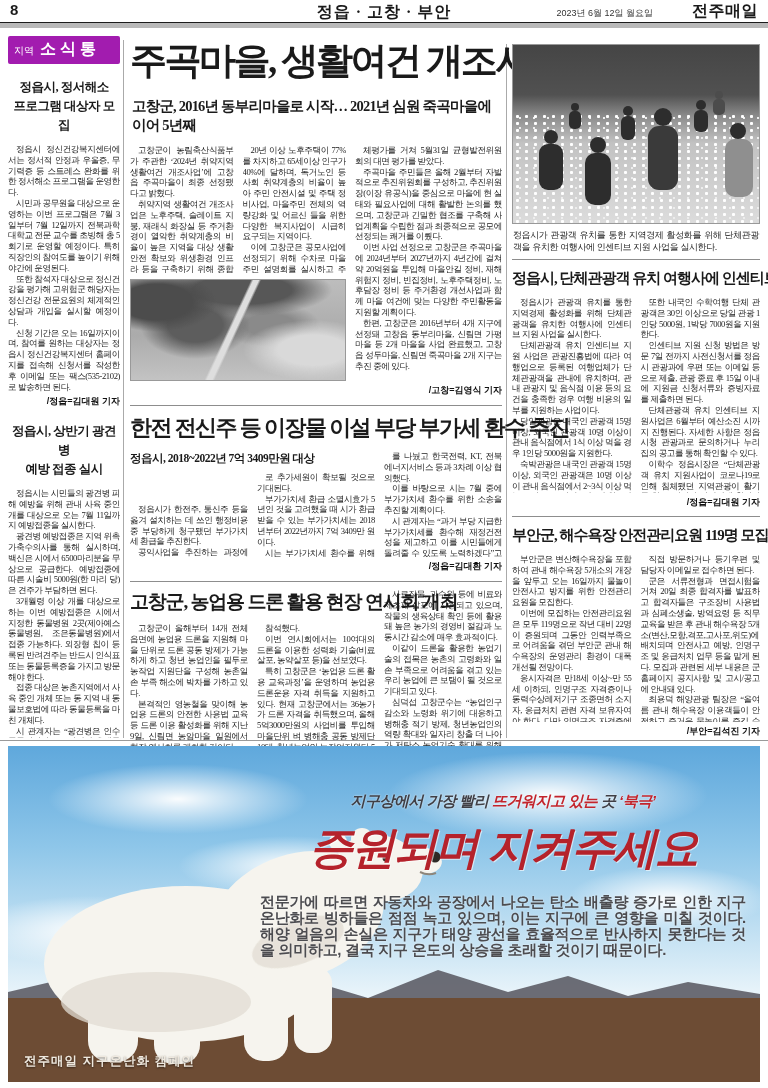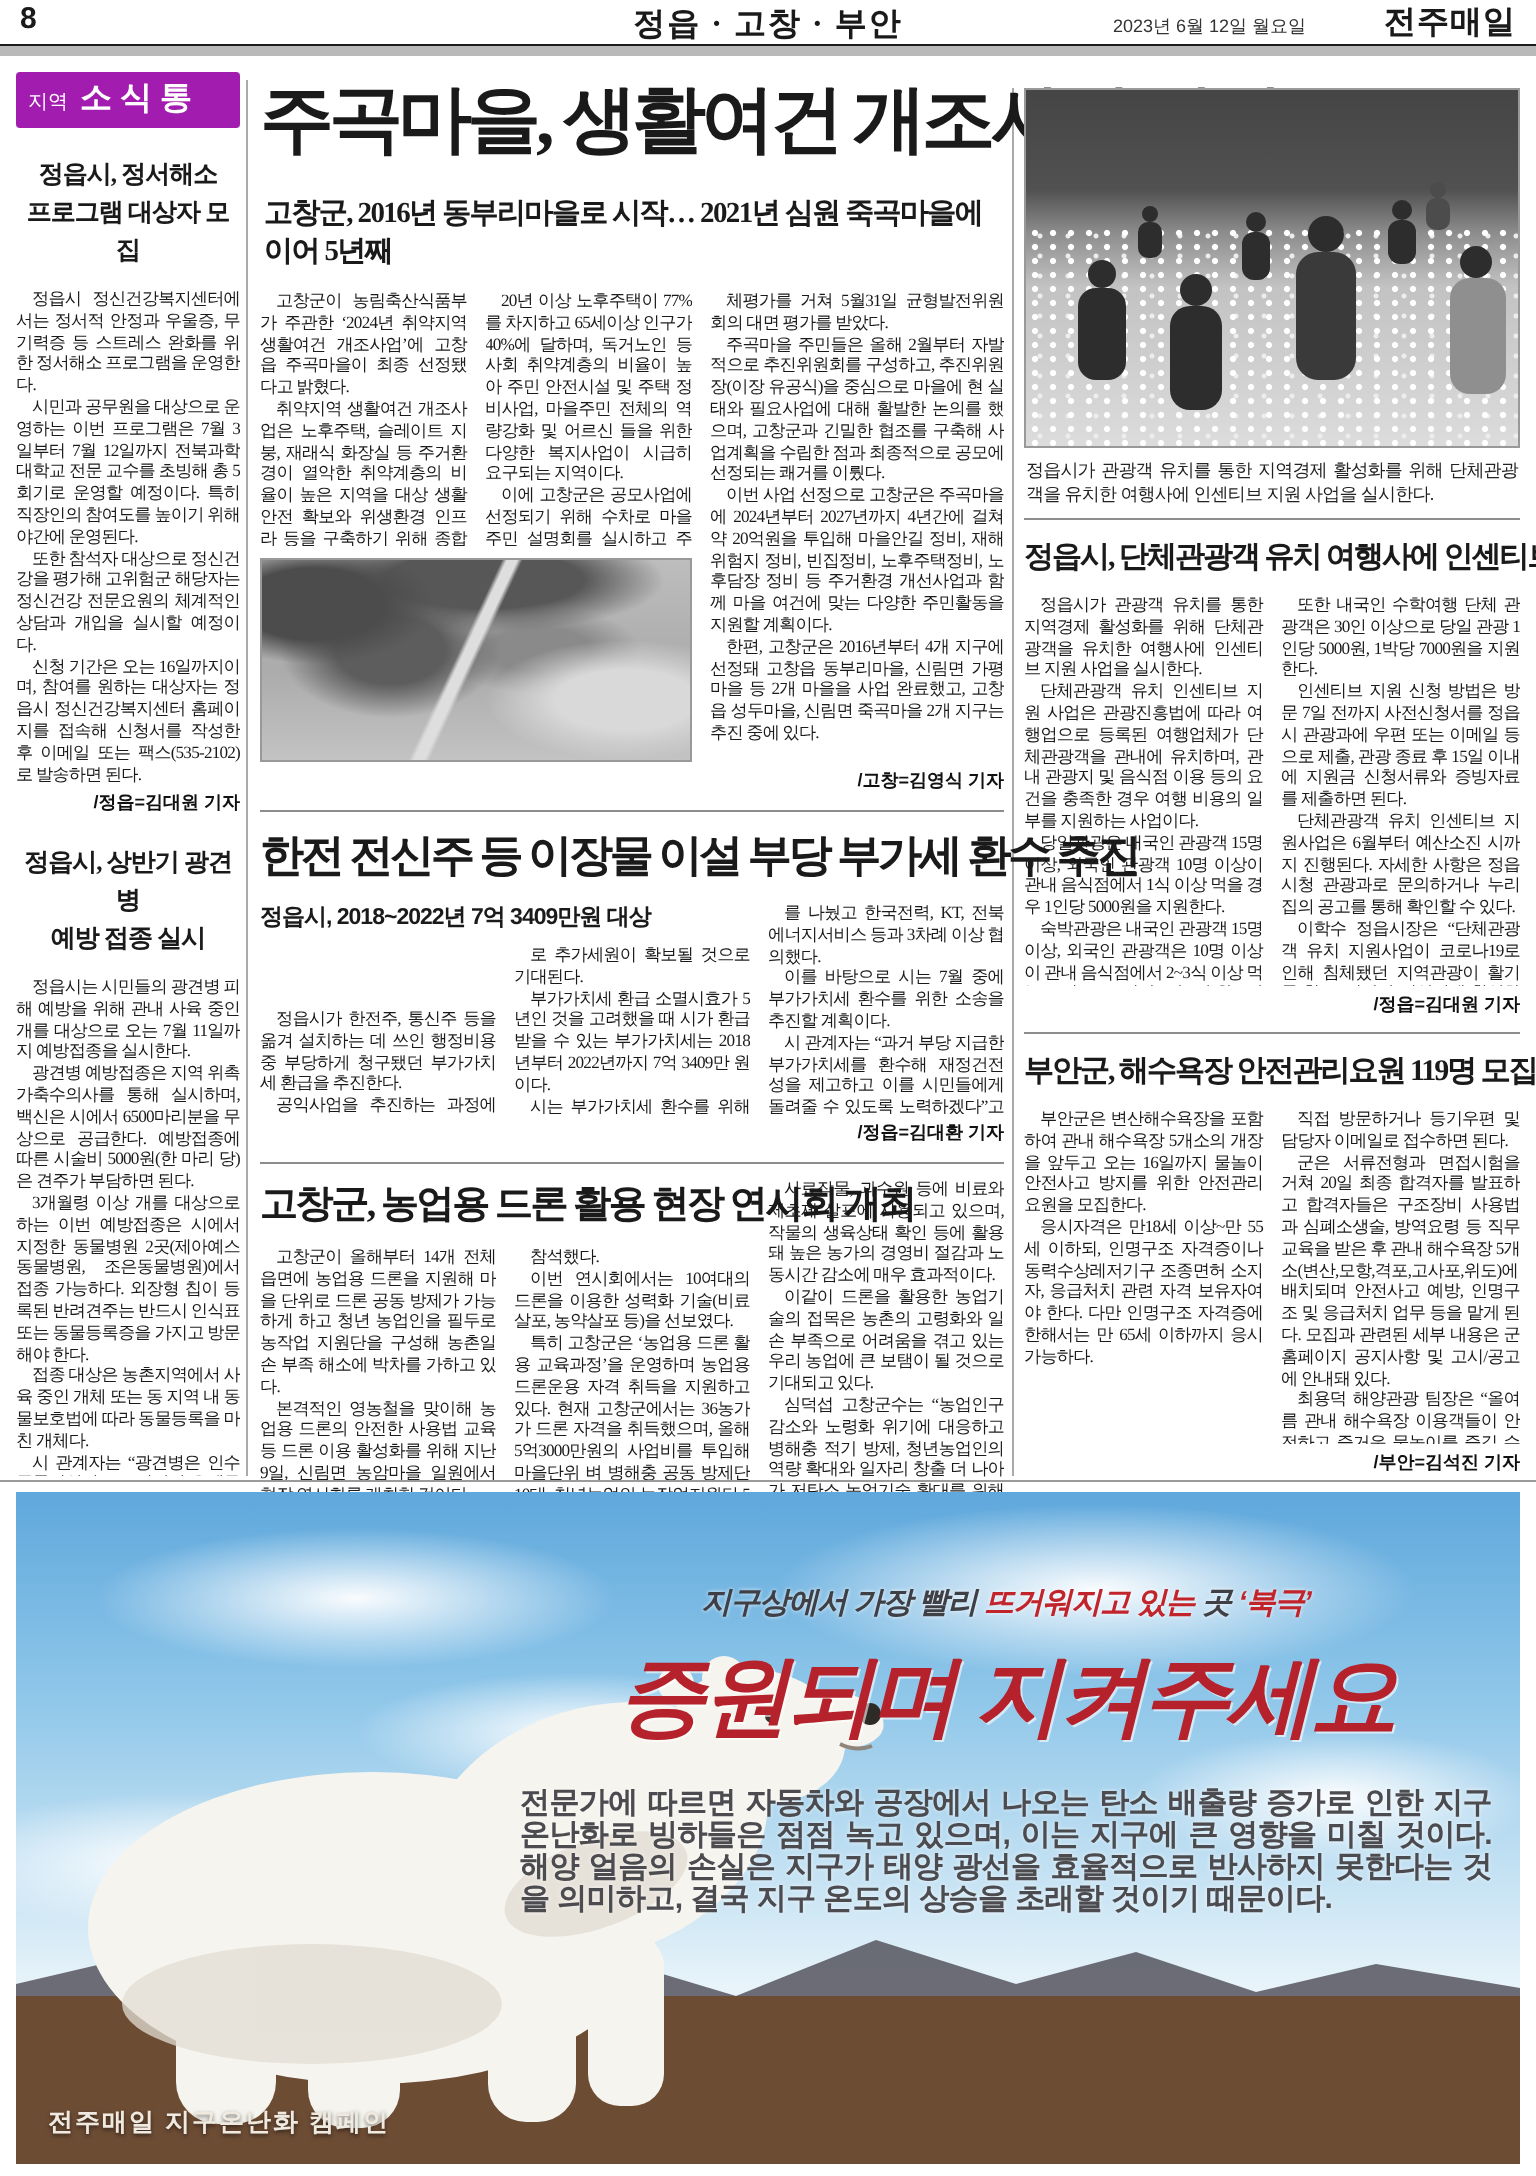--- a/index.html
+++ b/index.html
@@ -49,21 +49,21 @@
       radial-gradient(ellipse 90px 26px at 52% 10%, #575757 0 55%, transparent 100%),
       radial-gradient(ellipse 55px 34px at 30% 45%, #5d5d5d 0 50%, transparent 100%),
       radial-gradient(ellipse 70px 30px at 85% 70%, #d9d9d9 0 50%, transparent 100%),
       radial-gradient(ellipse 50px 22px at 65% 45%, #8a8a8a 0 50%, transparent 100%),
       linear-gradient(180deg, #bdbdbd 0%, #ababab 55%, #c3c3c3 100%);
   }
   .article-sep { margin:8px 0 7px 0; }
 
   .hj h2 { font-size:22px; font-weight:900; letter-spacing:-1.6px; white-space:nowrap; margin-bottom:8px; }
   .hj-grid { display:grid; grid-template-columns:repeat(3,1fr); grid-template-rows:auto 1fr; column-gap:9px; height:106px; }
-  .hj-sub { grid-column:1/3; grid-row:1; font-family:Liberation Sans, sans-serif; font-size:11.5px; font-weight:bold; letter-spacing:-0.5px; margin-bottom:6px; }
+  .hj-sub { grid-column:1/3; grid-row:1; font-family:Liberation Serif, serif; font-size:11.5px; font-weight:bold; letter-spacing:-0.5px; margin-bottom:6px; }
   .hj-c1 { grid-column:1; grid-row:2; overflow:hidden;margin-top:32px; }
   .hj-c2 { grid-column:2; grid-row:2; overflow:hidden; }
   .hj-c3 { grid-column:3; grid-row:1/3; overflow:hidden; }
 
   .dr-grid { display:grid; grid-template-columns:repeat(3,1fr); grid-template-rows:auto 1fr; column-gap:9px; height:168px; }
   .dr-h { grid-column:1/3; grid-row:1; font-size:19px; font-weight:900; letter-spacing:-1.2px; white-space:nowrap; margin-bottom:8px; }
   .dr-c1 { grid-column:1; grid-row:2; overflow:hidden; }
   .dr-c2 { grid-column:2; grid-row:2; overflow:hidden; }
   .dr-c3 { grid-column:3; grid-row:1/3; overflow:hidden; }
 
@@ -272,20 +272,21 @@
       <div class="byline">/정읍=김대원 기자</div>
     </article>
 
     <div class="hrule" style="margin-top:7px;"></div>
 
     <article class="rc-article">
       <h2>부안군, 해수욕장 안전관리요원 119명 모집</h2>
       <div class="rc-grid beach">
         <div class="bodytext">
             <p>부안군은 변산해수욕장을 포함하여 관내 해수욕장 5개소의 개장을 앞두고 오는 16일까지 물놀이 안전사고 방지를 위한 안전관리요원을 모집한다.</p>
+            <p>이번에 모집하는 안전관리요원은 모두 119명으로 작년 대비 22명이 증원되며 그동안 인력부족으로 어려움을 겪던 부안군 관내 해수욕장의 운영관리 환경이 대폭 개선될 전망이다.</p>
             <p>응시자격은 만18세 이상~만 55세 이하되, 인명구조 자격증이나 동력수상레저기구 조종면허 소지자, 응급처치 관련 자격 보유자여야 한다. 다만 인명구조 자격증에 한해서는 만 65세 이하까지 응시 가능하다.</p>
           </div>
         <div class="bodytext">
             <p>직접 방문하거나 등기우편 및 담당자 이메일로 접수하면 된다.</p>
             <p>군은 서류전형과 면접시험을 거쳐 20일 최종 합격자를 발표하고 합격자들은 구조장비 사용법과 심폐소생술, 방역요령 등 직무교육을 받은 후 관내 해수욕장 5개소(변산,모항,격포,고사포,위도)에 배치되며 안전사고 예방, 인명구조 및 응급처치 업무 등을 맡게 된다. 모집과 관련된 세부 내용은 군 홈페이지 공지사항 및 고시/공고에 안내돼 있다.</p>
             <p>최용덕 해양관광 팀장은 “올여름 관내 해수욕장 이용객들이 안전하고 즐거운 물놀이를 즐길 수 있도록 운영 및 안전 관리에 최선을 다하겠다”고 전했다.</p>
           </div>
       </div>
       <div class="byline">/부안=김석진 기자</div>
     </article>

